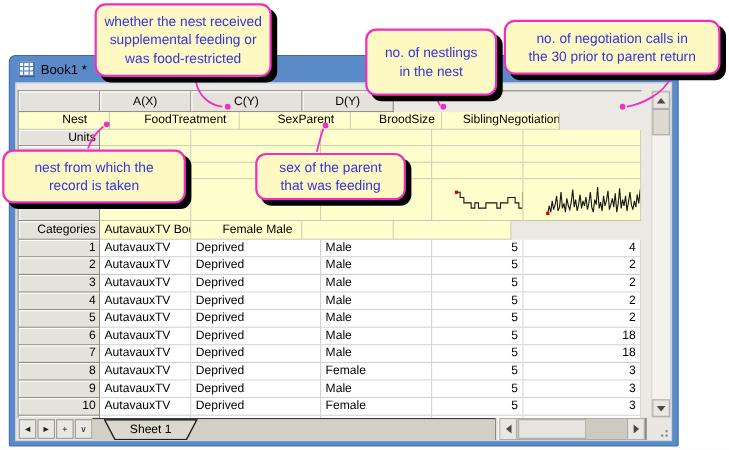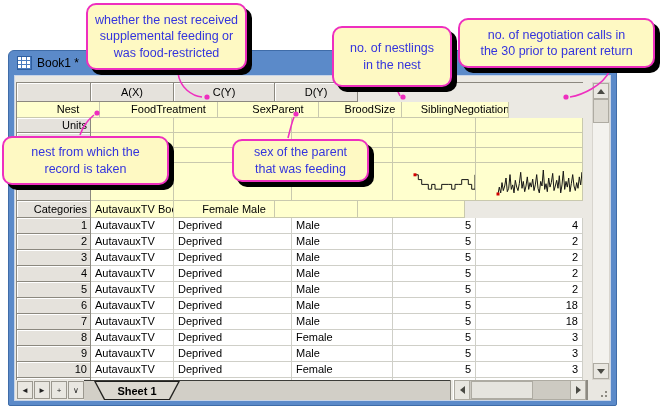--- a/index.html
+++ b/index.html
@@ -56,21 +56,21 @@
   .bottombar{height:20px; display:flex; align-items:stretch; background:var(--client);}
   .navbtns{display:flex; padding:1px 0 1px 2px; gap:1px;}
   .navbtn{width:16px; background:#e9e7e1; border:1px solid #9b988f; font-size:8px;
           display:flex; align-items:center; justify-content:center; color:#222;}
   .tabstrip{flex:1; background:#d2cfc7; border-top:1px solid #3c3c38; position:relative; display:flex; align-items:stretch;}
   .sheettab{position:relative; margin-left:10px; width:86px;}
   .tab-shape{position:absolute; inset:0; background:#20201e;
              clip-path:polygon(0 0,100% 0,calc(100% - 10px) 100%,10px 100%);}
   .tab-shape-in{position:absolute; inset:1px 2px 1px 2px; background:#dbd8d0;
              clip-path:polygon(0 0,100% 0,calc(100% - 9px) 100%,9px 100%);
-             display:flex; align-items:center; justify-content:center; font-weight:bold; font-size:11px;}
+             display:flex; align-items:center; justify-content:center; font-weight:normal; font-size:11px;}
   .hsep{width:4px; background:var(--client); border-left:1px solid #8d8a82; border-right:1px solid #fff;}
   .hscroll{width:132px; display:flex; background:#dbd8d1; border:1px solid #aeaba2;}
   .hbtn{width:15px; background:#e9e7e1; border-right:1px solid #aeaba2; display:flex; align-items:center; justify-content:center;}
   .hbtn.right{border-right:none; border-left:1px solid #aeaba2;}
   .htrack{flex:1; background:#cdcac2; position:relative;}
   .hthumb{position:absolute; left:1px; top:0; bottom:0; width:62%; background:#e6e4de; border:1px solid #aeaba2;}
   .gripbox{width:24px; background:#e9e7e1; border-left:2px solid #8d8a82; display:flex; align-items:flex-end; justify-content:flex-end; padding:2px;}
 
   
   .callout{position:absolute; z-index:3; background:#fef9c3; border:2px solid var(--magenta); border-radius:10px;

